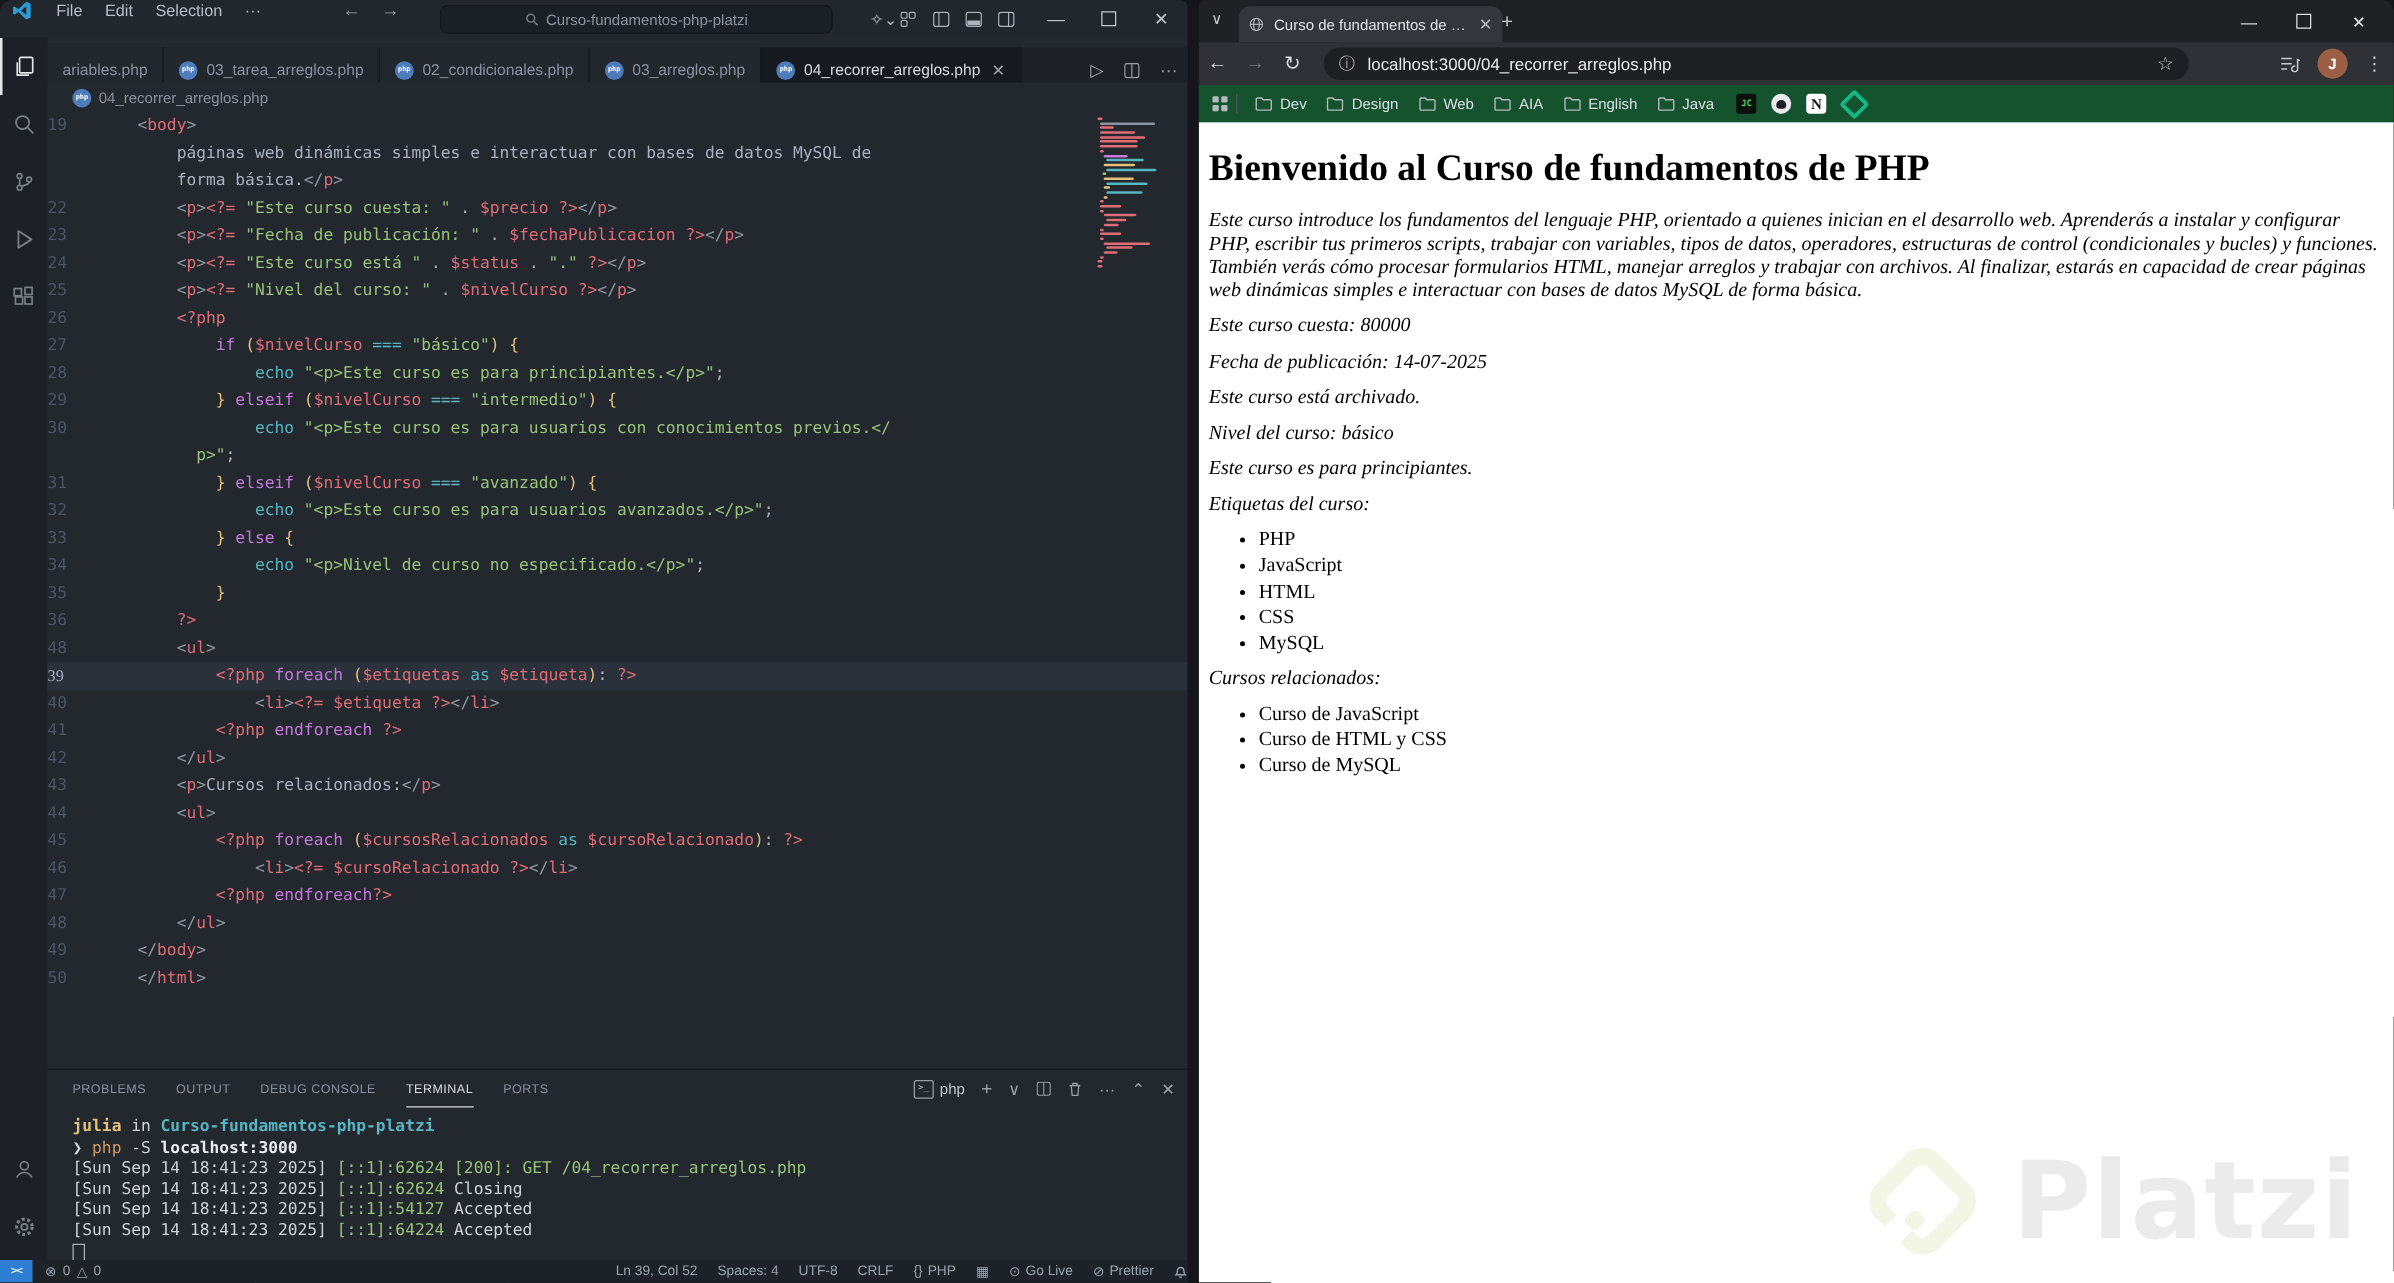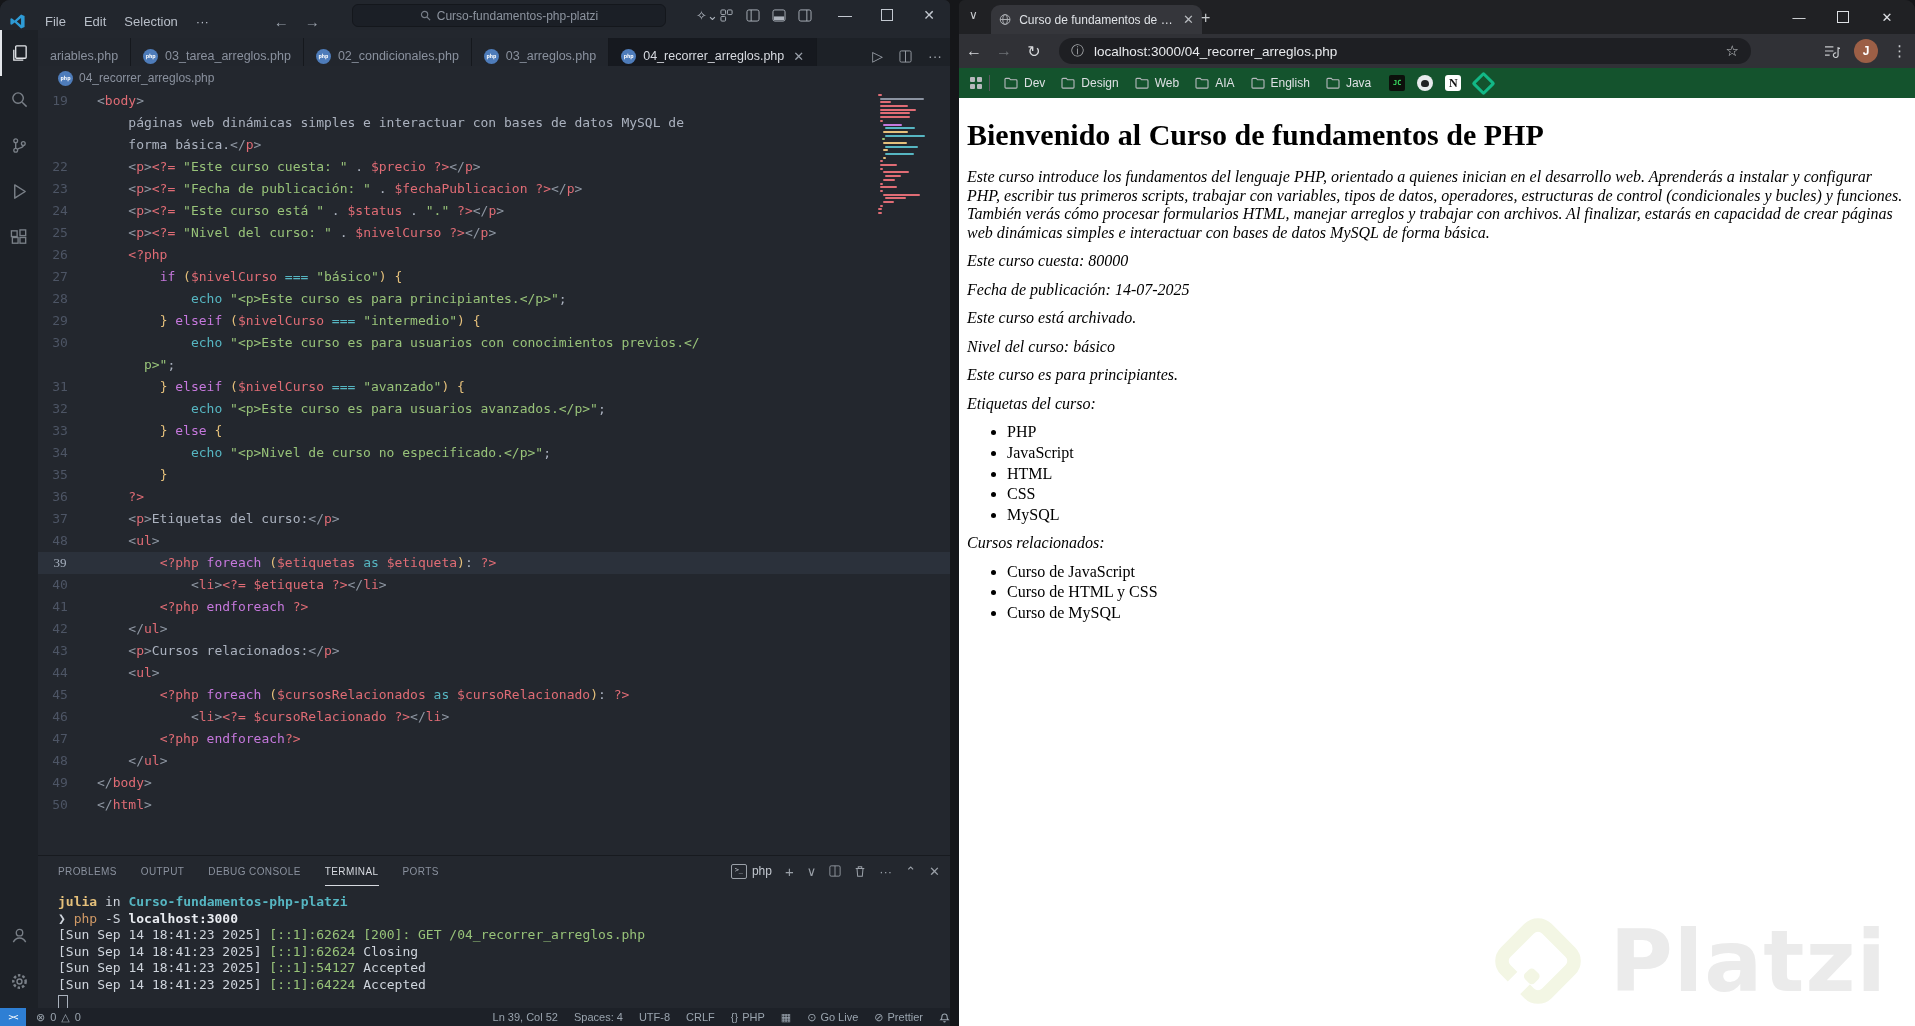--- a/index.html
+++ b/index.html
@@ -1,19 +1,19 @@
 <!DOCTYPE html>
 <html><head>
 <meta charset="utf-8">
 <style>
   html,body{margin:0;padding:0;background:#151619;width:1915px;height:1026px;overflow:hidden;
     font-family:"Liberation Sans",sans-serif;-webkit-font-smoothing:antialiased;}
   
   #vscode{position:absolute;left:0;top:0;width:950px;height:1026px;background:#23272e;border-radius:10px 6px 0 0;overflow:hidden;}
-  .vs-titlebar{position:absolute;left:0;top:0;right:0;height:30px;background:#22262d;display:flex;align-items:flex-end;}
+  .vs-titlebar{position:absolute;left:0;top:0;right:0;height:30px;background:#22262d;display:flex;align-items:flex-start;}
   .vs-logo{width:17px;height:17px;margin:0 10px 0 9px;}
   .menu-item{color:#b9bfc9;font-size:13px;padding:0 9px;cursor:default;}
   .nav-arrows{margin-left:56px;color:#9aa1ab;font-size:15px;display:flex;gap:16px;}
   .vs-search{position:absolute;left:352px;top:4px;width:312px;height:21px;background:#1b1f26;border:1px solid #14171c;
     border-radius:6px;color:#8d949f;font-size:12px;display:flex;align-items:center;justify-content:center;gap:6px;}
   .vs-search svg{opacity:.8}
   .vs-win-icons{position:absolute;right:0;top:0;height:30px;display:flex;align-items:center;color:#aeb4bd;}
   .vs-win-icons .ic{width:26px;text-align:center;font-size:13px;}
   .vs-win-icons .wc{width:42px;height:30px;display:flex;align-items:center;justify-content:center;font-size:14px;color:#c3c8d0;}
   
@@ -30,21 +30,21 @@
   .ab-icon{width:38px;height:46px;display:flex;align-items:center;justify-content:center;color:#7a8088;}
   .ab-icon.active{color:#e3e6ea;box-shadow:inset 2px 0 0 #e3e6ea;}
   .ab-bottom{position:absolute;bottom:4px;left:0;}
   
   .vs-breadcrumb{position:absolute;left:38px;top:66px;right:0;height:24px;background:#23272e;display:flex;align-items:center;
     gap:6px;padding-left:20px;color:#8a919e;font-size:12px;}
   
   .vs-editor{position:absolute;left:38px;top:90px;right:0;height:765px;background:#23272e;}
   .crow{display:flex;height:22px;line-height:22px;font-family:"DejaVu Sans Mono",monospace;font-size:13px;white-space:pre;}
   .crow.cur{background:#2b313b;}
-  .gut{width:44px;text-align:center;margin-right:15px;color:#4d5565;flex:none;}
+  .gut{width:44px;text-align:left;margin-right:28px;color:#4d5565;flex:none;}
   .crow.cur .gut{color:#a8b2c0;font-family:Liberation Serif, serif;}
   .tk-w{color:#abb2bf}.tk-p{color:#8f97a3}.tk-g{color:#e06c75}.tk-s{color:#98c379}.tk-v{color:#e06c75}
   .tk-k{color:#c678dd}.tk-c{color:#56b6c2}.tk-b{color:#e5c07b}.tk-r{color:#e06c75}
   #minimap{position:absolute;right:10px;top:4px;width:62px;}
   .mrow{height:2px;margin-bottom:1.7px;border-radius:1px;}
   
   .vs-panel{position:absolute;left:38px;top:855px;right:0;bottom:18px;background:#23272e;border-top:1px solid #171a1f;}
   .panel-tabs{position:absolute;left:20px;top:0;height:30px;display:flex;gap:24px;align-items:center;}
   .ptab{font-size:10px;letter-spacing:.4px;color:#8a919e;height:30px;display:flex;align-items:center;}
   .ptab.active{color:#d7dae0;box-shadow:inset 0 -1px 0 #d7dae0;}
@@ -265,21 +265,20 @@
         <div class="crow"><span class="gut">28</span><span><span class="tk-w">            </span><span class="tk-c">echo</span><span class="tk-w"> </span><span class="tk-s">"&lt;p&gt;Este curso es para principiantes.&lt;/p&gt;"</span><span class="tk-w">;</span></span></div>
         <div class="crow"><span class="gut">29</span><span><span class="tk-w">        </span><span class="tk-b">}</span><span class="tk-w"> </span><span class="tk-k">elseif</span><span class="tk-w"> </span><span class="tk-b">(</span><span class="tk-v">$nivelCurso</span><span class="tk-w"> </span><span class="tk-c">===</span><span class="tk-w"> </span><span class="tk-s">"intermedio"</span><span class="tk-b">)</span><span class="tk-w"> </span><span class="tk-b">{</span></span></div>
         <div class="crow"><span class="gut">30</span><span><span class="tk-w">            </span><span class="tk-c">echo</span><span class="tk-w"> </span><span class="tk-s">"&lt;p&gt;Este curso es para usuarios con conocimientos previos.&lt;/</span></span></div>
         <div class="crow"><span class="gut"></span><span><span class="tk-w">      </span><span class="tk-s">p&gt;"</span><span class="tk-w">;</span></span></div>
         <div class="crow"><span class="gut">31</span><span><span class="tk-w">        </span><span class="tk-b">}</span><span class="tk-w"> </span><span class="tk-k">elseif</span><span class="tk-w"> </span><span class="tk-b">(</span><span class="tk-v">$nivelCurso</span><span class="tk-w"> </span><span class="tk-c">===</span><span class="tk-w"> </span><span class="tk-s">"avanzado"</span><span class="tk-b">)</span><span class="tk-w"> </span><span class="tk-b">{</span></span></div>
         <div class="crow"><span class="gut">32</span><span><span class="tk-w">            </span><span class="tk-c">echo</span><span class="tk-w"> </span><span class="tk-s">"&lt;p&gt;Este curso es para usuarios avanzados.&lt;/p&gt;"</span><span class="tk-w">;</span></span></div>
         <div class="crow"><span class="gut">33</span><span><span class="tk-w">        </span><span class="tk-b">}</span><span class="tk-w"> </span><span class="tk-k">else</span><span class="tk-w"> </span><span class="tk-b">{</span></span></div>
         <div class="crow"><span class="gut">34</span><span><span class="tk-w">            </span><span class="tk-c">echo</span><span class="tk-w"> </span><span class="tk-s">"&lt;p&gt;Nivel de curso no especificado.&lt;/p&gt;"</span><span class="tk-w">;</span></span></div>
         <div class="crow"><span class="gut">35</span><span><span class="tk-w">        </span><span class="tk-b">}</span></span></div>
         <div class="crow"><span class="gut">36</span><span><span class="tk-w">    </span><span class="tk-r">?&gt;</span></span></div>
-        <div class="crow"><span class="gut">37</span><span><span class="tk-w">    </span><span class="tk-p">&lt;</span><span class="tk-g">p</span><span class="tk-p">&gt;</span><span class="tk-w">Etiquetas del curso:</span><span class="tk-p">&lt;/</span><span class="tk-g">p</span><span class="tk-p">&gt;</span></span></div>
         <div class="crow"><span class="gut">48</span><span><span class="tk-w">    </span><span class="tk-p">&lt;</span><span class="tk-g">ul</span><span class="tk-p">&gt;</span></span></div>
         <div class="crow cur"><span class="gut">39</span><span><span class="tk-w">        </span><span class="tk-r">&lt;?php</span><span class="tk-w"> </span><span class="tk-k">foreach</span><span class="tk-w"> </span><span class="tk-b">(</span><span class="tk-v">$etiquetas</span><span class="tk-w"> </span><span class="tk-c">as</span><span class="tk-w"> </span><span class="tk-v">$etiqueta</span><span class="tk-b">)</span><span class="tk-w">: </span><span class="tk-r">?&gt;</span></span></div>
         <div class="crow"><span class="gut">40</span><span><span class="tk-w">            </span><span class="tk-p">&lt;</span><span class="tk-g">li</span><span class="tk-p">&gt;</span><span class="tk-r">&lt;?=</span><span class="tk-w"> </span><span class="tk-v">$etiqueta</span><span class="tk-r"> ?&gt;</span><span class="tk-p">&lt;/</span><span class="tk-g">li</span><span class="tk-p">&gt;</span></span></div>
         <div class="crow"><span class="gut">41</span><span><span class="tk-w">        </span><span class="tk-r">&lt;?php</span><span class="tk-w"> </span><span class="tk-k">endforeach</span><span class="tk-w"> </span><span class="tk-r">?&gt;</span></span></div>
         <div class="crow"><span class="gut">42</span><span><span class="tk-w">    </span><span class="tk-p">&lt;/</span><span class="tk-g">ul</span><span class="tk-p">&gt;</span></span></div>
         <div class="crow"><span class="gut">43</span><span><span class="tk-w">    </span><span class="tk-p">&lt;</span><span class="tk-g">p</span><span class="tk-p">&gt;</span><span class="tk-w">Cursos relacionados:</span><span class="tk-p">&lt;/</span><span class="tk-g">p</span><span class="tk-p">&gt;</span></span></div>
         <div class="crow"><span class="gut">44</span><span><span class="tk-w">    </span><span class="tk-p">&lt;</span><span class="tk-g">ul</span><span class="tk-p">&gt;</span></span></div>
         <div class="crow"><span class="gut">45</span><span><span class="tk-w">        </span><span class="tk-r">&lt;?php</span><span class="tk-w"> </span><span class="tk-k">foreach</span><span class="tk-w"> </span><span class="tk-b">(</span><span class="tk-v">$cursosRelacionados</span><span class="tk-w"> </span><span class="tk-c">as</span><span class="tk-w"> </span><span class="tk-v">$cursoRelacionado</span><span class="tk-b">)</span><span class="tk-w">: </span><span class="tk-r">?&gt;</span></span></div>
         <div class="crow"><span class="gut">46</span><span><span class="tk-w">            </span><span class="tk-p">&lt;</span><span class="tk-g">li</span><span class="tk-p">&gt;</span><span class="tk-r">&lt;?=</span><span class="tk-w"> </span><span class="tk-v">$cursoRelacionado</span><span class="tk-r"> ?&gt;</span><span class="tk-p">&lt;/</span><span class="tk-g">li</span><span class="tk-p">&gt;</span></span></div>
         <div class="crow"><span class="gut">47</span><span><span class="tk-w">        </span><span class="tk-r">&lt;?php</span><span class="tk-w"> </span><span class="tk-k">endforeach</span><span class="tk-r">?&gt;</span></span></div>

